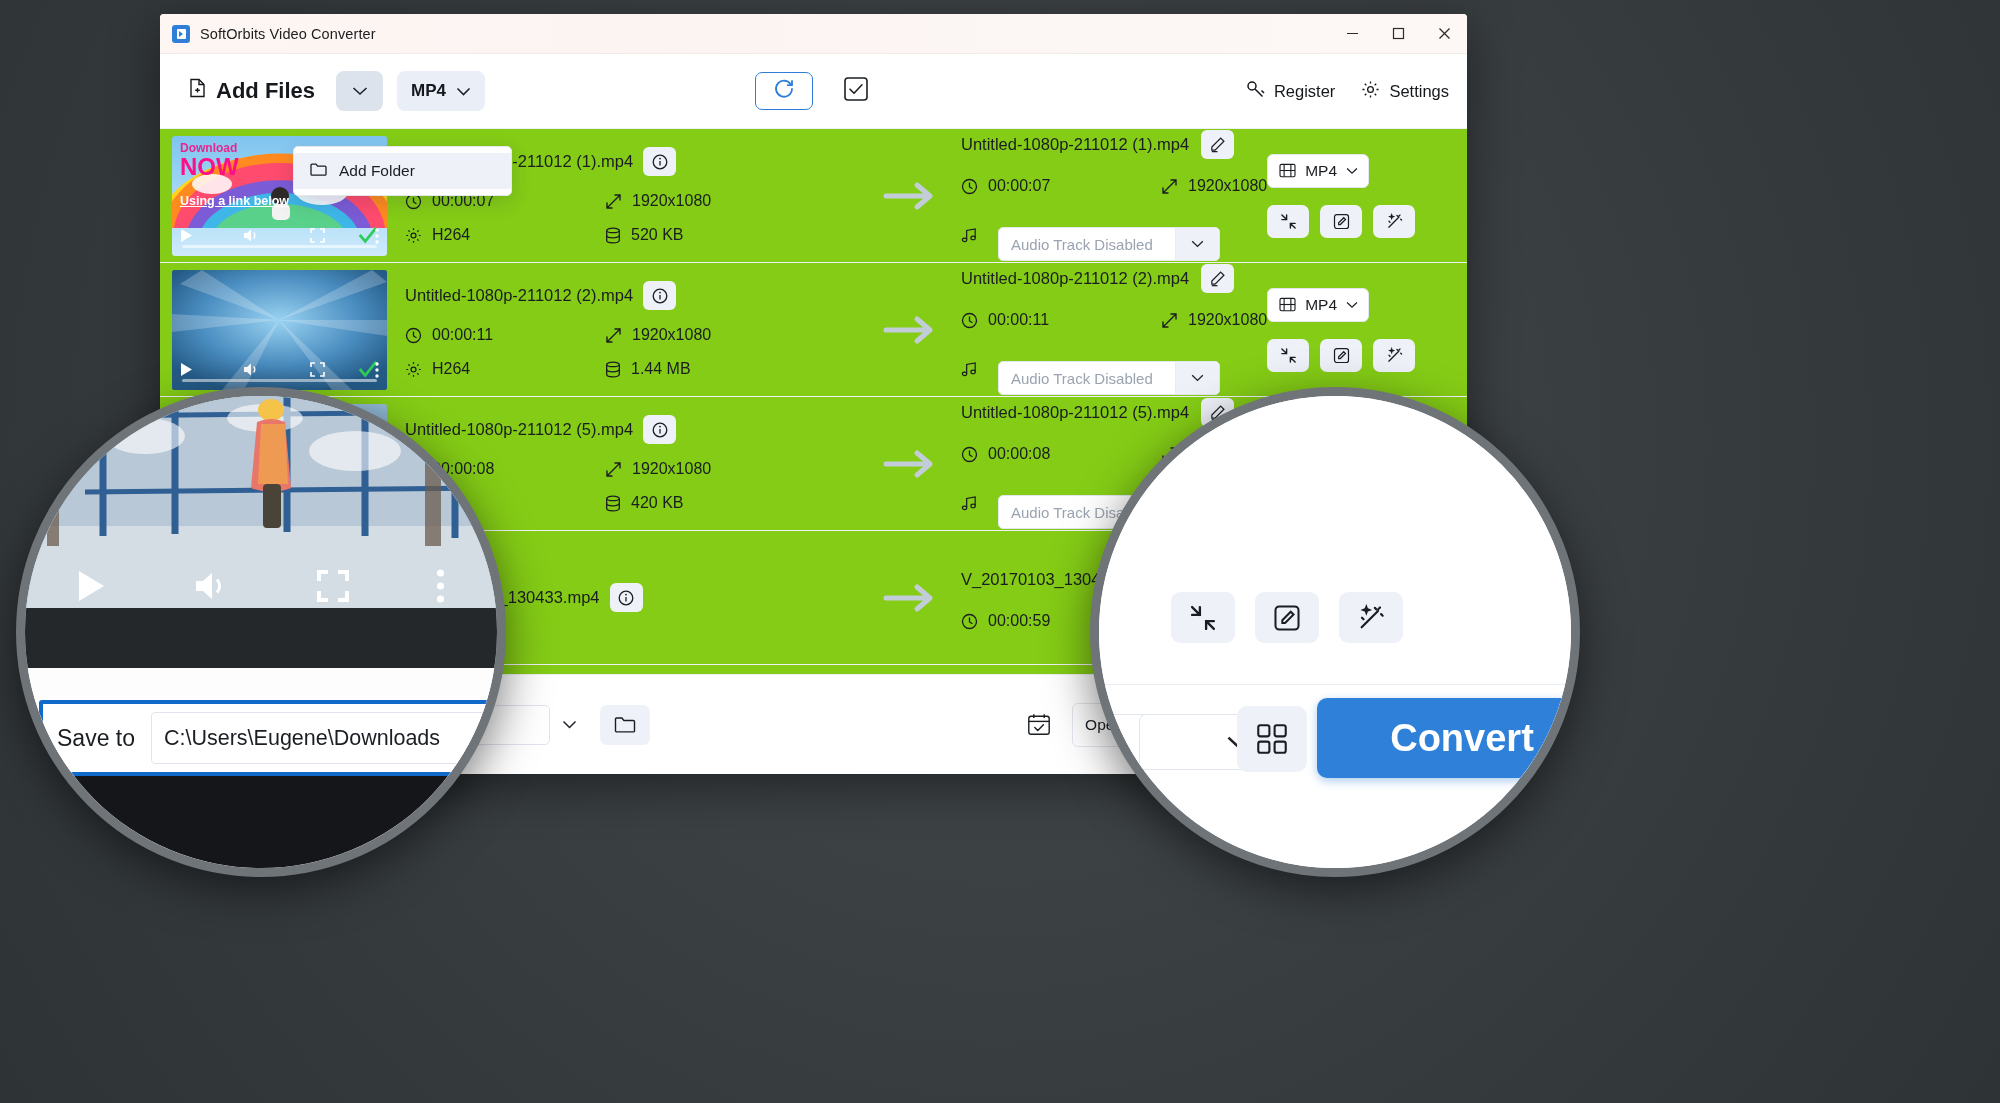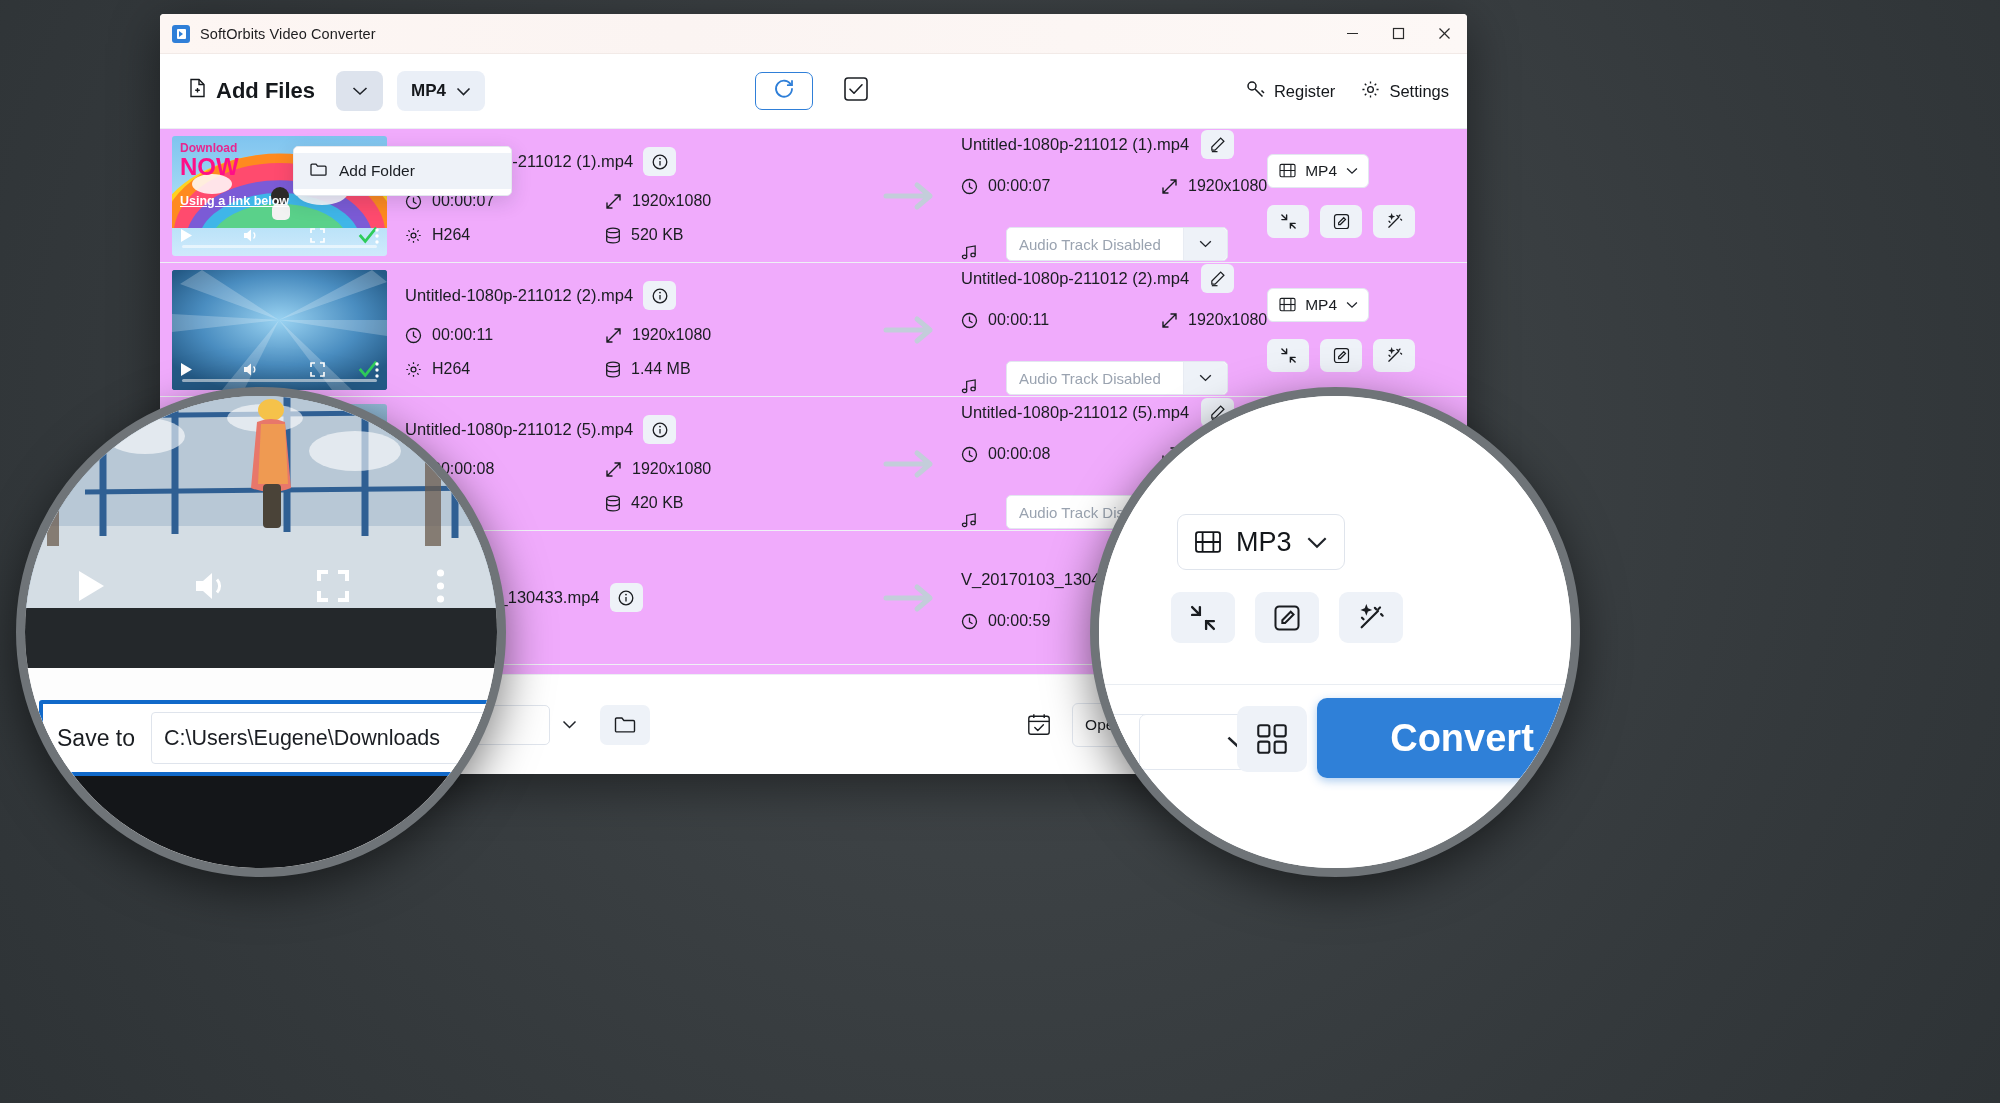--- a/index.html
+++ b/index.html
@@ -114,21 +114,21 @@
     z-index: 40;
   }
   .dd-item {
     display: flex; align-items: center; gap: 12px;
     height: 36px; padding: 0 16px;
     font-size: 15.5px; color: #1b1e23;
     background: #eef2f8; cursor: pointer;
   }
 
   
-  .filelist { height: 545px; overflow: hidden; background:#f0abfc; }
+  .filelist { height: 545px; overflow: hidden; background:#84cc16; }
   .file-row {
     height: 134px; display: flex; align-items: center;
     border-bottom: 1px solid #eef1f5;
     padding: 0 16px 0 12px;
   }
   .thumb {
     width: 215px; height: 120px; border-radius: 3px;
     position: relative; overflow: hidden; flex: none;
     background:#2b4a68;
   }
@@ -169,21 +169,21 @@
   .arrow-cell { width: 95px; display:flex; align-items:center; justify-content:center; flex:none; }
 
   .col-dst { flex: 1; padding-left: 4px; }
   .dst-title { font-size: 16.5px; color: #1a1d21; display:flex; align-items:center; gap:12px; }
   .icon-sq {
     width: 33px; height: 29px; border-radius: 6px; background: #eef2f8;
     display:flex; align-items:center; justify-content:center; cursor:pointer;
   }
   .dst-meta { display:flex; align-items:center; margin-top: 18px; }
   .dst-meta .d1 { width: 200px; }
-  .audio-row { display:flex; align-items:flex-end; gap:28px; margin-top: 32px; }
+  .audio-row { display:flex; align-items:flex-start; gap:20px; margin-top: 32px; }
   .audio-select {
     width: 222px; height: 34px; border: 1px solid #e2e7ef; border-radius: 5px;
     display: flex; align-items: center; background:#fff; cursor:pointer;
   }
   .audio-select .val { flex:1; padding-left: 12px; font-size: 15px; color: #9aa3b0; }
   .audio-select .dd {
     width: 44px; height: 100%; background: #eef2f8;
     border-left: 1px solid #e8ecf3;
     border-radius: 0 5px 5px 0;
     display:flex; align-items:center; justify-content:center;
@@ -1070,32 +1070,20 @@
       <span class="lab">Save to</span>
       <span class="fld">C:\Users\Eugene\Downloads</span>
     </div>
     <div class="blackband"></div>
   </div>
 
   <div class="mag mag-right">
     <div class="inner-bg"></div>
     <div class="sep"></div>
 
-    <div class="mp3-chip">
-      <svg width="28" height="24" viewBox="0 0 18 16" fill="none" stroke="#13161a" stroke-width="1.2">
-          <rect x="1" y="1.4" width="16" height="13.2" rx="1.6"></rect>
-          <line x1="5.4" y1="1.4" x2="5.4" y2="14.6"></line>
-          <line x1="12.6" y1="1.4" x2="12.6" y2="14.6"></line>
-          <line x1="1" y1="8" x2="17" y2="8"></line>
-        </svg>
-      <span>MP3</span>
-      <svg width="22" height="13" viewBox="0 0 15 9" fill="none" stroke="#20242a" stroke-width="1.5">
-          <path d="M1.5 1.5l6 6 6-6"></path>
-        </svg>
-    </div>
 
     <div class="acts">
       <div class="b">
         <svg width="28" height="28" viewBox="0 0 18 18" fill="none" stroke="#1a1d21" stroke-width="1.5" stroke-linecap="round">
             <path d="M2 2l5 5M7 2v5H2M16 16l-5-5M11 16v-5h5"></path>
           </svg>
       </div>
       <div class="b">
         <svg width="28" height="28" viewBox="0 0 18 18" fill="none" stroke="#1a1d21" stroke-width="1.3">
             <rect x="1.6" y="1.6" width="14.8" height="14.8" rx="2.4"></rect>

